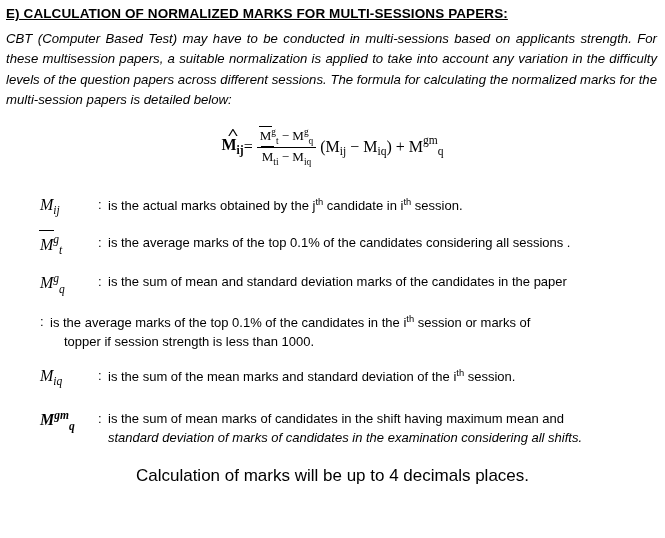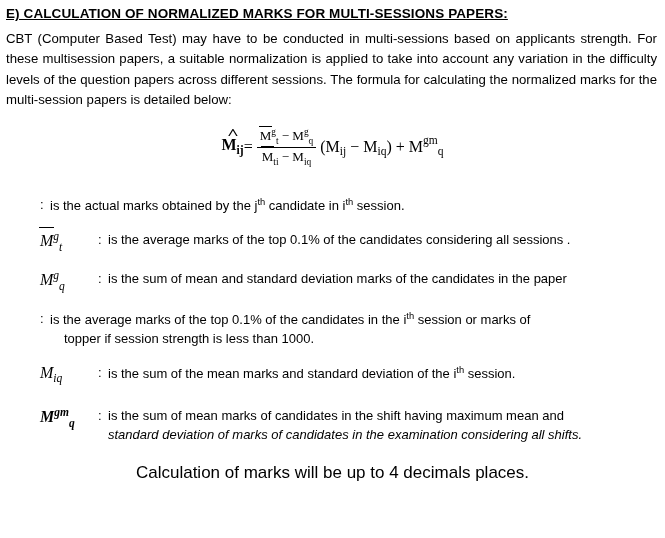--- a/index.html
+++ b/index.html
@@ -27,20 +27,21 @@
     text-decoration: underline;
     margin: 6px 0 0 6px;
     letter-spacing: 0.1px;
   }
   .intro {
     font-size: 13.2px;
     line-height: 1.55;
     margin: 8px 8px 0 6px;
     text-align: justify;
     text-justify: inter-word;
+    font-style: italic;
   }
   .intro p { margin: 0; }
 
   .statement {
     margin: 22px 0 0 0;
     text-align: center;
     font-family: "Liberation Serif", serif;
     font-size: 14.5px;
   }
   .statement .var { font-style: italic; }
@@ -155,20 +156,21 @@
   <div class="formula">
     <span class="hat-wrap mid"><span class="var">M</span><span class="sub">ij</span></span><span class="mid">=</span><span class="frac">
       <span class="num"><span class="bar-wrap"><span class="var">M</span></span><span class="sup">g</span><span class="sub">t</span> <span>−</span> <span class="var">M</span><span class="sup">g</span><span class="sub">q</span></span>
       <span class="den"><span class="bar-wrap"><span class="var">M</span></span><span class="sub">ti</span> <span>−</span> <span class="var">M</span><span class="sub">iq</span></span>
     </span><span class="mid">(</span><span class="var mid">M</span><span class="sub">ij</span> <span class="mid">−</span> <span class="var mid">M</span><span class="sub">iq</span><span class="mid">)</span> <span class="mid">+</span> <span class="var mid">M</span><span class="sup">gm</span><span class="sub">q</span>
   </div>
 
   <div class="defs">
 
     <div class="def-row">
+      <div class="def-sym"><span>M</span><span class="sub">ij</span></div>
       <div class="def-colon">:</div>
       <div class="def-text"><span>is the actual marks obtained by the j</span><span class="sup">th</span><span> candidate in i</span><span class="sup">th</span><span> session.</span></div>
     </div>
 
     <div class="def-row">
       <div class="def-sym"><span class="bar-wrap"><span>M</span></span><span class="sup">g</span><span class="sub">t</span></div>
       <div class="def-colon">:</div>
       <div class="def-text">is the average marks of the top 0.1% of the candidates considering all sessions .</div>
     </div>
 

